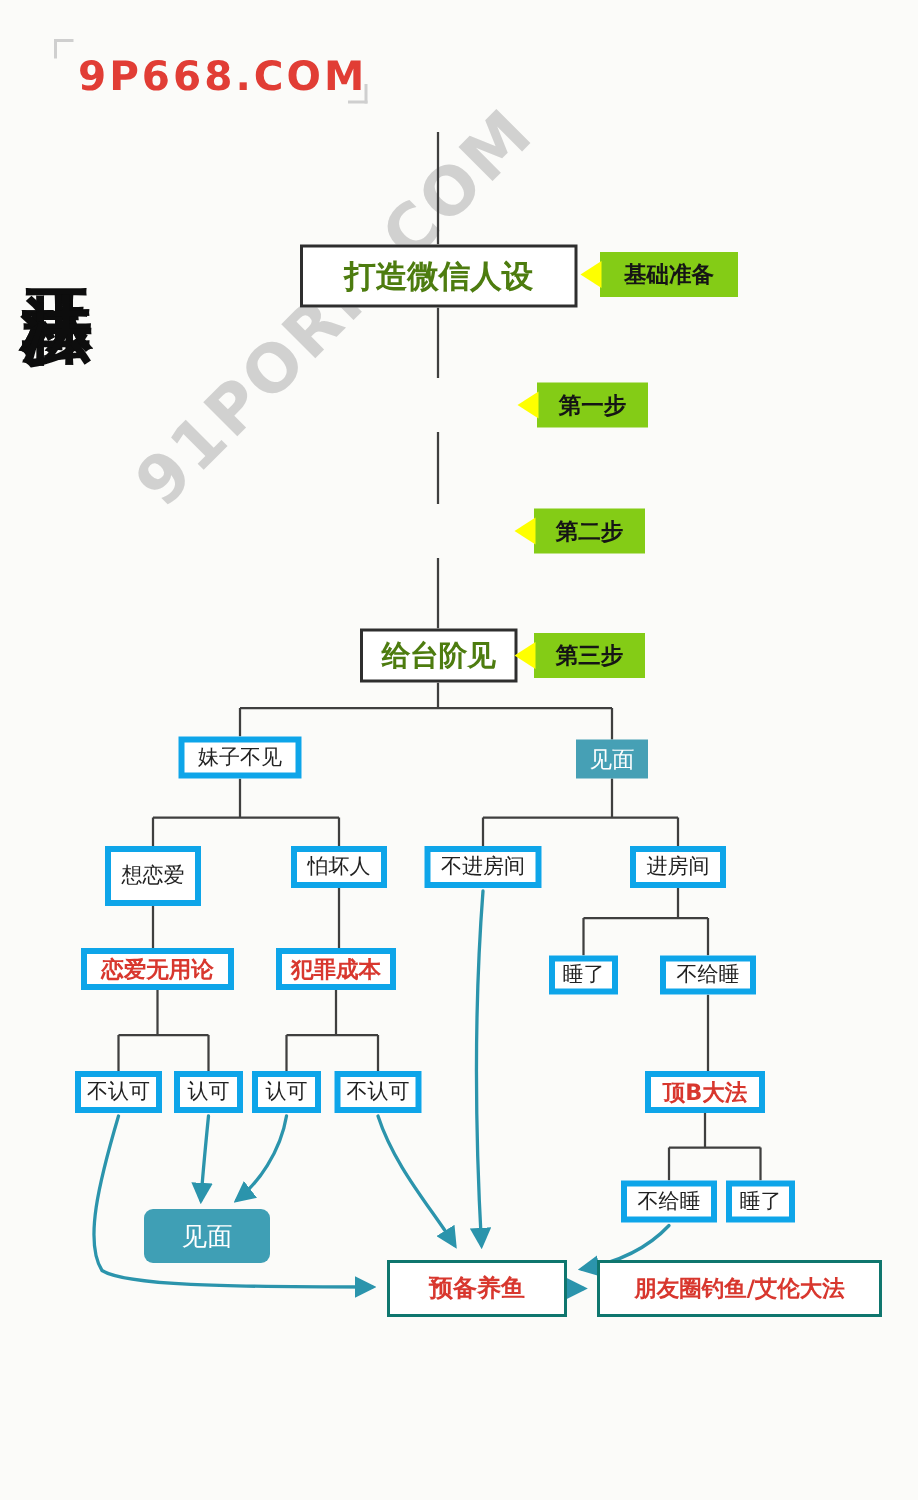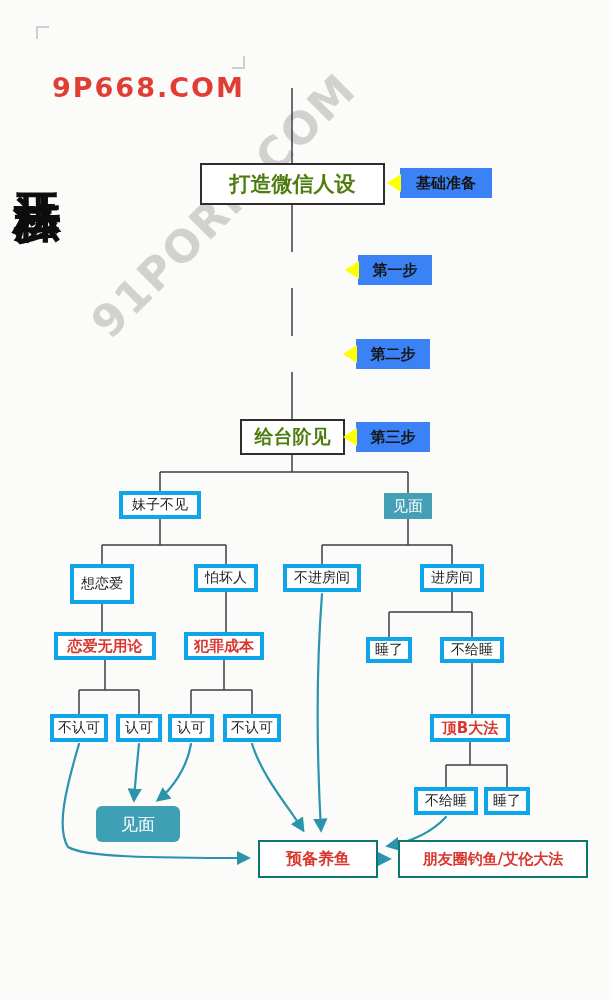--- a/index.html
+++ b/index.html
@@ -3,21 +3,21 @@
 <meta charset="utf-8">
 <style>
   * { box-sizing: border-box; margin: 0; padding: 0; }
   html,body { font-family: "DejaVu Sans", "Liberation Sans", sans-serif; background: #e9e9e9; }
   .canvas {
     position: relative; width: 612px; height: 1000px;
     background: #fbfbf9; overflow: hidden; margin: 0 auto;
   }
   .site-label {
     position: absolute; left: 52px; top: 36px;
-    font-size: 27px; font-weight: bold; color: #e13d35; letter-spacing: 2px; z-index: 4; margin-top: 36px;
+    font-size: 27px; font-weight: bold; color: #e13d35; letter-spacing: 2px; z-index: 4;
   }
   .quote-mark { position: absolute; width: 13px; height: 13px; z-index: 4; }
   .quote-open  { left: 36px;  top: 26px; border-left: 2px solid #cfcfcf; border-top: 2px solid #cfcfcf; }
   .quote-close { left: 232px; top: 56px; border-right: 2px solid #cfcfcf; border-bottom: 2px solid #cfcfcf; }
   .side-title {
     position: absolute; left: 12px; top: 156px;
     writing-mode: vertical-rl; text-orientation: upright;
     font-size: 48px; font-weight: 900; color: #0d0d0d; line-height: 1.06; z-index: 4;
   }
   .watermark {
@@ -32,21 +32,21 @@
     background: #ffffff; border: 4px solid #0ea5e9; color: #222222;
     font-size: 14px; z-index: 3; white-space: nowrap;
   }
   .node.main   { border: 2px solid #2e2e2e; color: #4d7c0f; font-weight: bold; font-size: 19px; }
   .node.main-lg{ font-size: 21px; }
   .node.red    { color: #d8372e; font-weight: bold; font-size: 15px; }
   .node.big    { border: 2px solid #0f766e; color: #d8372e; font-weight: bold; font-size: 16px; }
   .node.teal   { background: #46a0b5; border: none; color: #ffffff; font-size: 15px; }
   .node.teal-big { background: #3f9fb5; border: none; color: #ffffff; font-size: 17px; border-radius: 6px; }
   .tag {
-    position: absolute; background: #3b82f6; color: #151515; font-weight: bold; font-size: 15px;
+    position: absolute; background: #84cc16; color: #151515; font-weight: bold; font-size: 15px;
     display: flex; align-items: center; justify-content: center; z-index: 3; white-space: nowrap;
   }
   .tag::before {
     content: ""; position: absolute; left: -13px; top: 50%; transform: translateY(-50%);
     border-top: 9px solid transparent; border-bottom: 9px solid transparent;
     border-right: 14px solid #feff00;
   }
 </style>
 </head>
 <body>

